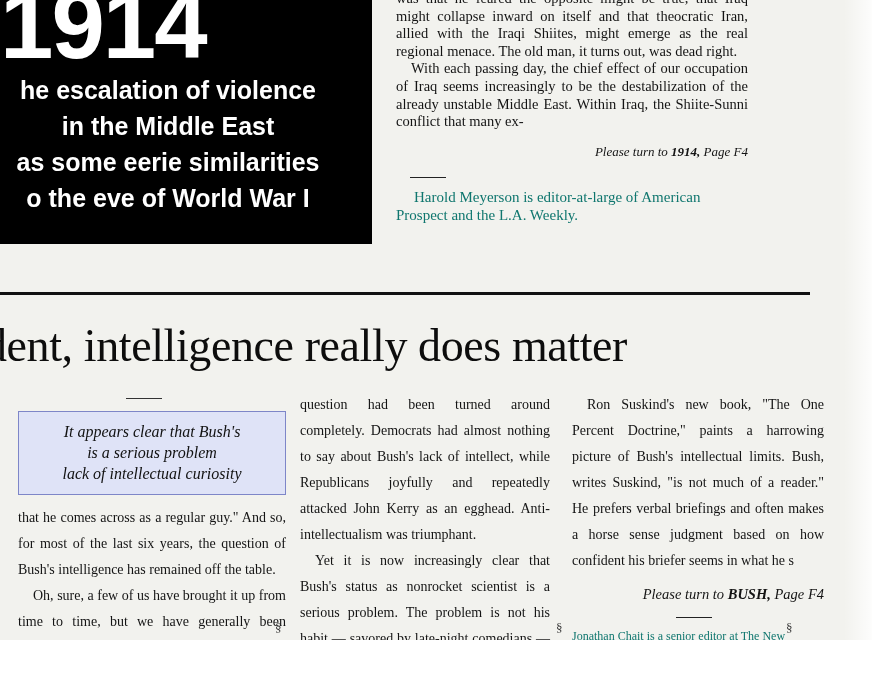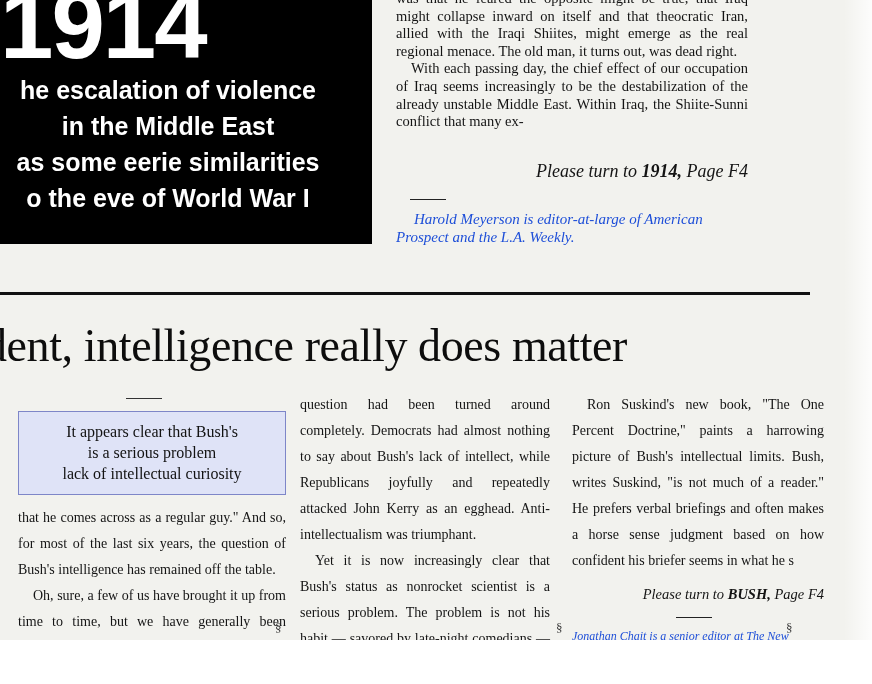--- a/index.html
+++ b/index.html
@@ -68,42 +68,41 @@
     font-size: 14.5px;
     line-height: 17.6px;
     text-align: justify;
     color: #141414;
   }
   .bodytext p { margin: 0; }
   .bodytext p.indent { text-indent: 15px; }
 
   .turnline {
     font-family: "Liberation Serif", serif;
-    font-size: 18px;
+    font-size: 13px;
     font-style: italic;
     text-align: right;
-    margin-top: 30px;
+    margin-top: 13px;
     color: #141414;
   }
   .turnline b { font-style: italic; font-weight: bold; }
 
   .short-rule {
     width: 36px;
     height: 1px;
     background: #222;
     margin: 17px 0 10px 14px;
   }
 
   .bioline {
     font-family: "Liberation Serif", serif;
-    font-style: italic;
     font-size: 15px;
     line-height: 18.5px;
     text-indent: 18px;
-    color: #1d4ed8;
+    color: #0f766e;
   }
 
   
   .divider-rule {
     position: absolute;
     left: 0;
     top: 292px;
     width: 810px;
     height: 3px;
     background: #111;
@@ -150,20 +149,21 @@
   .pullquote {
     box-sizing: border-box;
     border: 1px solid #7e86c8;
     background: #dfe3f7;
     padding: 9px 12px 10px 12px;
     margin-bottom: 10px;
   }
   .pullquote p {
     margin: 0;
     font-family: "Liberation Serif", serif;
+    font-style: italic;
     font-size: 16px;
     line-height: 21px;
     text-align: center;
     color: #121212;
   }
 
   .col .bodytext { font-size: 14px; line-height: 26px; }
 
   .turnline.small {
     font-size: 14.5px;

